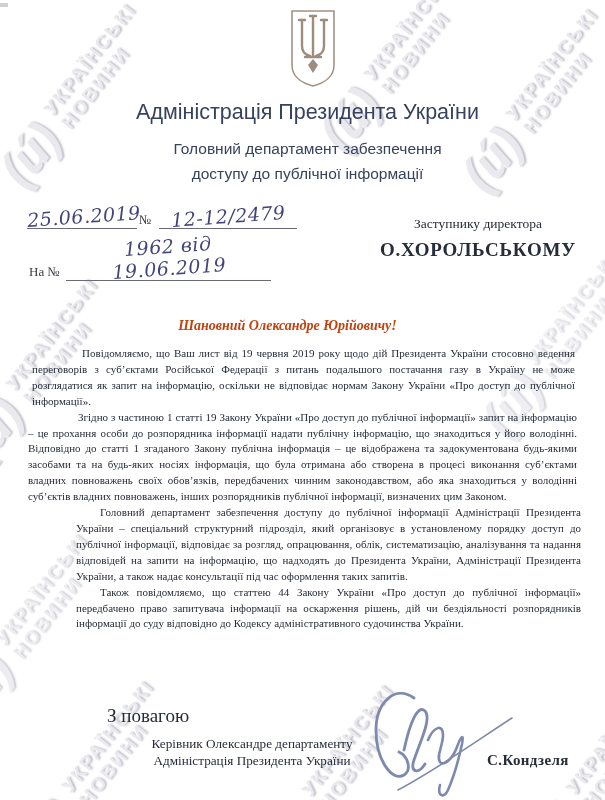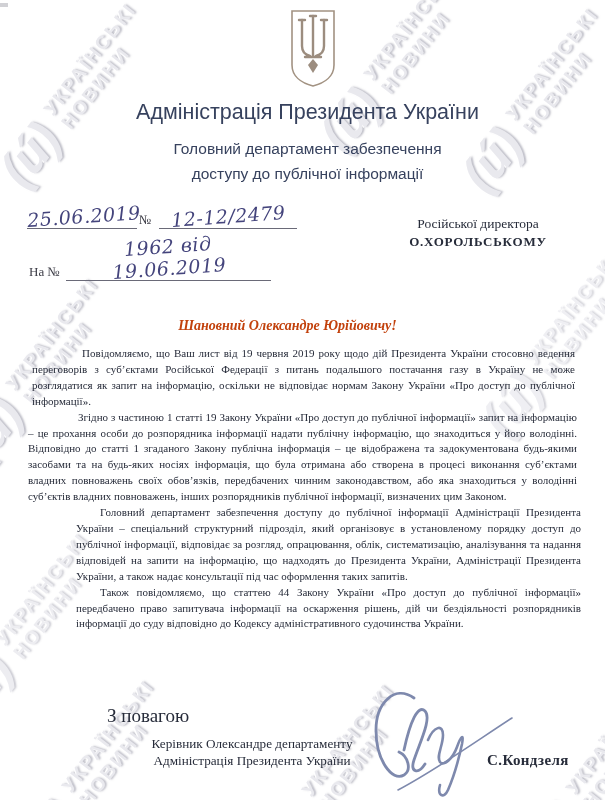--- a/index.html
+++ b/index.html
@@ -36,21 +36,21 @@
   .u1{width:110px;} .u2{width:138px;margin-left:6px;} .u3{width:205px;margin-left:4px;}
   .hw{
     display:inline-block;font-family:"DejaVu Serif",serif;font-style:italic;
     font-size:19px;color:#44447c;letter-spacing:.5px;transform:rotate(-4deg);
     position:relative;top:-1px;
   }
   .printed-label{font-family:"Liberation Serif",serif;font-size:13px;color:#3a3a44;padding:0 2px 1px 2px;}
   
   .recipient{position:absolute;left:372px;top:215px;width:212px;text-align:center;z-index:2;
     font-size:13.5px;line-height:18px;color:#272c3a;}
-  .recipient .name{margin-top:0;font-weight:700;letter-spacing:.8px;font-size:13px;}
+  .recipient .name{margin-top:8px;font-weight:700;letter-spacing:.8px;font-size:19px;}
   
   .body-block{position:absolute;left:0;top:318px;width:605px;z-index:1;}
   .salutation{
     margin:0 45px 12px 15px;text-align:center;font-weight:700;font-style:italic;
     font-size:14px;color:#c2410c;
   }
   .body-block p{
     margin:0;font-size:11px;line-height:15.9px;text-align:justify;color:#272c3a;
   }
   .p1{margin-left:32px !important;margin-right:30px !important;text-indent:50px;}
@@ -183,21 +183,21 @@
       <span class="printed-label">№</span>
       <span class="uline u2"><span class="hw">12-12/2479</span></span>
     </div>
     <div class="ref-row">
       <span class="printed-label">На №</span>
       <span class="uline u3"><span class="hw">1962 від 19.06.2019</span></span>
     </div>
   </div>
 
   <div class="recipient">
-    <div>Російської директора</div>
+    <div>Заступнику директора</div>
     <div class="name">О.ХОРОЛЬСЬКОМУ</div>
   </div>
 
   <div class="body-block">
     <div class="salutation">Шановний Олександре Юрійовичу!</div>
     <p class="p1">Повідомляємо, що Ваш лист від 19 червня 2019 року щодо дій Президента України стосовно ведення переговорів з суб’єктами Російської Федерації з питань подальшого постачання газу в Україну не може розглядатися як запит на інформацію, оскільки не відповідає нормам Закону України «Про доступ до публічної інформації».</p>
     <p class="p2">Згідно з частиною 1 статті 19 Закону України «Про доступ до публічної інформації» запит на інформацію – це прохання особи до розпорядника інформації надати публічну інформацію, що знаходиться у його володінні. Відповідно до статті 1 згаданого Закону публічна інформація – це відображена та задокументована будь-якими засобами та на будь-яких носіях інформація, що була отримана або створена в процесі виконання суб’єктами владних повноважень своїх обов’язків, передбачених чинним законодавством, або яка знаходиться у володінні суб’єктів владних повноважень, інших розпорядників публічної інформації, визначених цим Законом.</p>
     <p class="p3">Головний департамент забезпечення доступу до публічної інформації Адміністрації Президента України – спеціальний структурний підрозділ, який організовує в установленому порядку доступ до публічної інформації, відповідає за розгляд, опрацювання, облік, систематизацію, аналізування та надання відповідей на запити на інформацію, що надходять до Президента України, Адміністрації Президента України, а також надає консультації під час оформлення таких запитів.</p>
     <p class="p4">Також повідомляємо, що статтею 44 Закону України «Про доступ до публічної інформації» передбачено право запитувача інформації на оскарження рішень, дій чи бездіяльності розпорядників інформації до суду відповідно до Кодексу адміністративного судочинства України.</p>
   </div>

